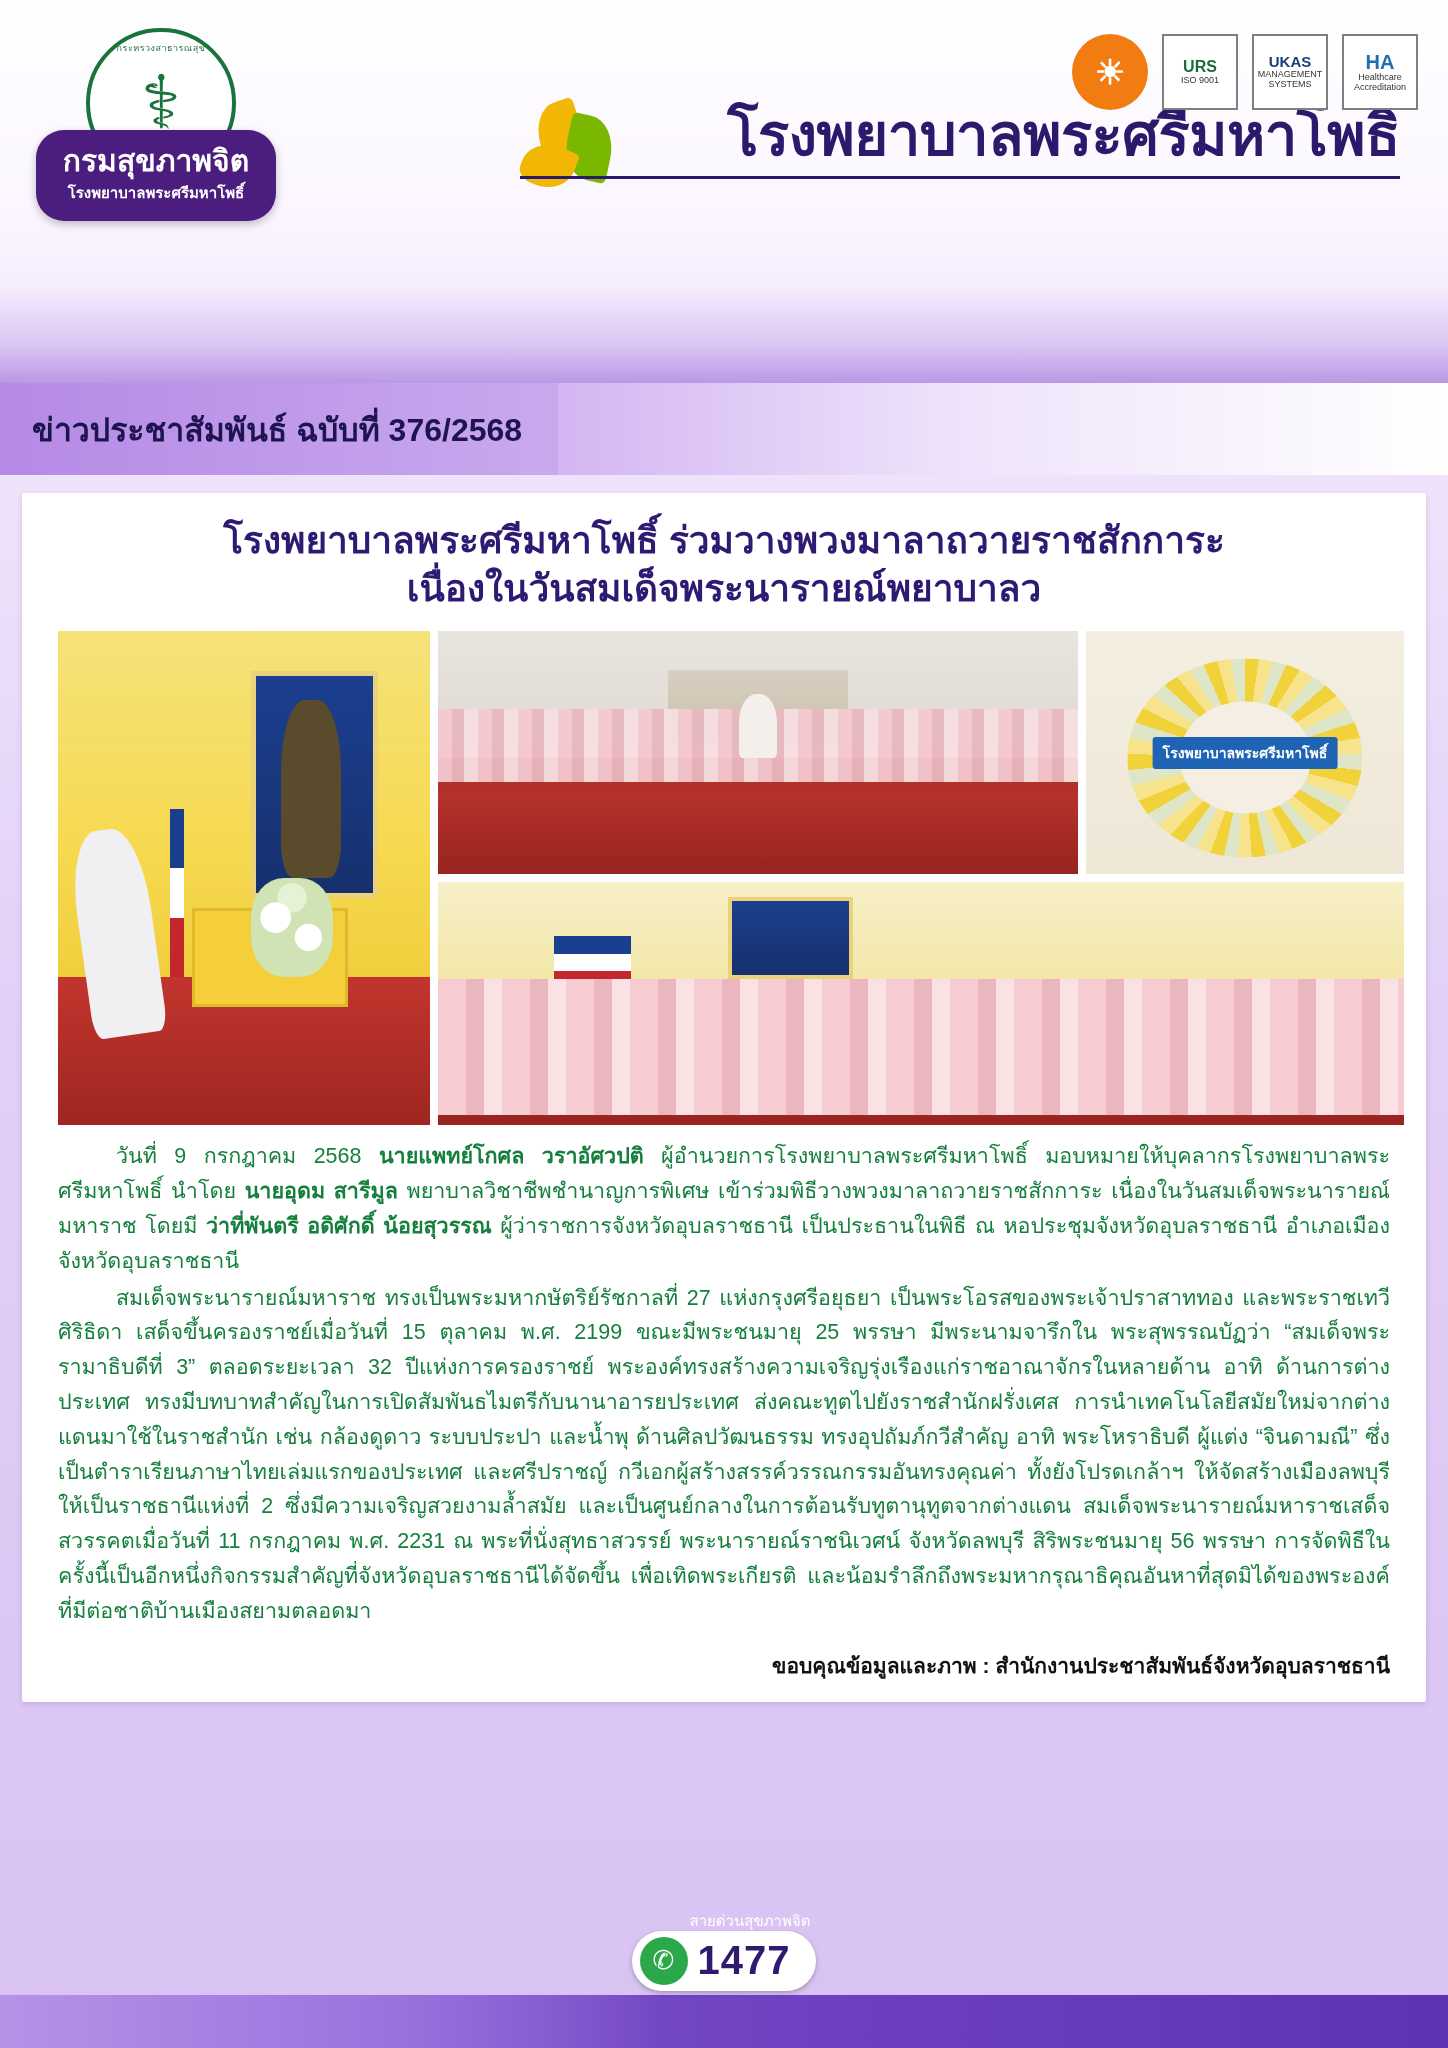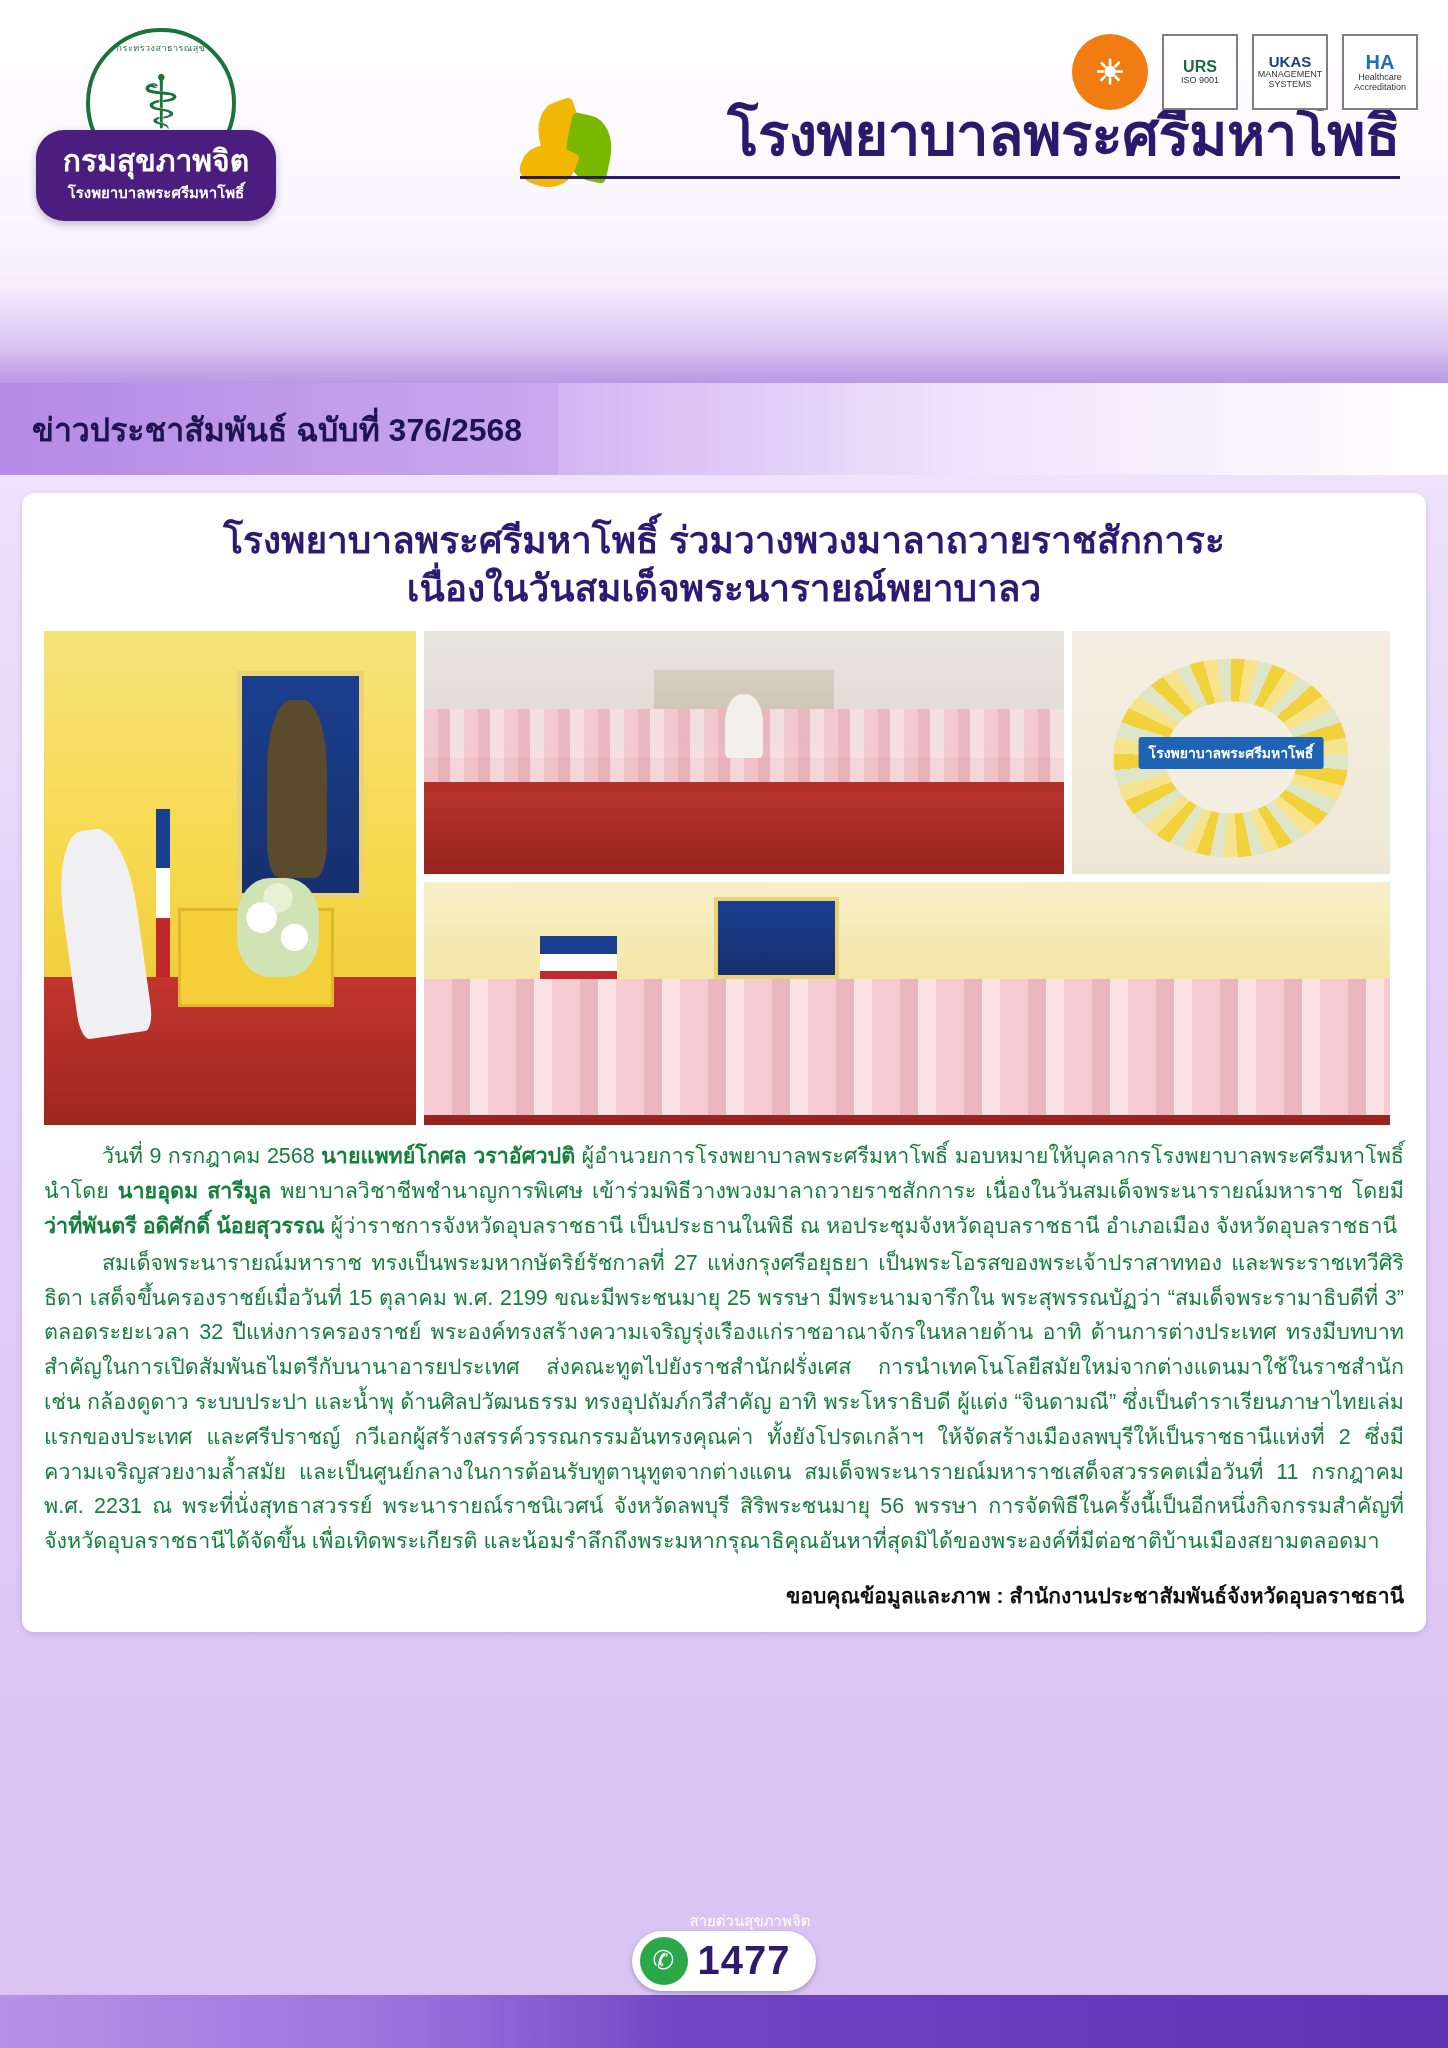--- a/index.html
+++ b/index.html
@@ -175,22 +175,22 @@
 
   
   .content-frame {
     position: relative;
     background: linear-gradient(180deg, #efe3fb 0%, #e3d0f7 35%, #d9c3f3 100%);
     padding: 18px 22px 16px;
     min-height: 1520px;
   }
   .card {
     background: #ffffff;
-    border-radius: 12px;
-    padding: 18px 22px 20px;
+    border-radius: 2px;
+    padding: 18px 36px 20px;
     box-shadow: 0 2px 6px rgba(60,30,110,.15);
   }
   .headline {
     text-align: center;
     color: #2e1a73;
     font-weight: bold;
     font-size: 37px;
     line-height: 1.3;
     padding: 6px 0 18px;
   }

